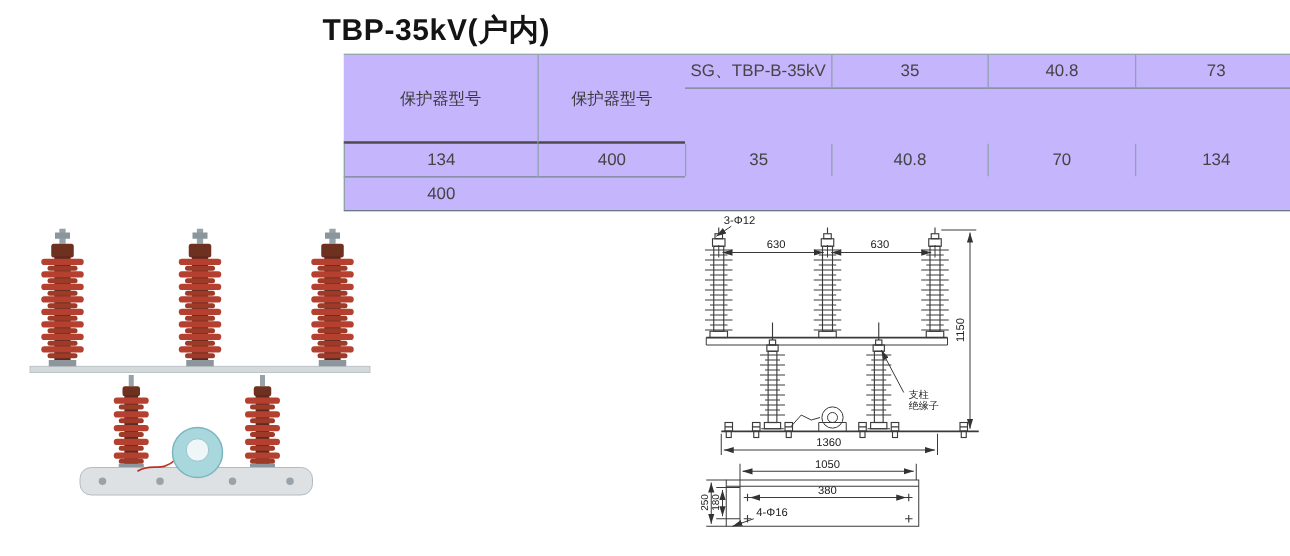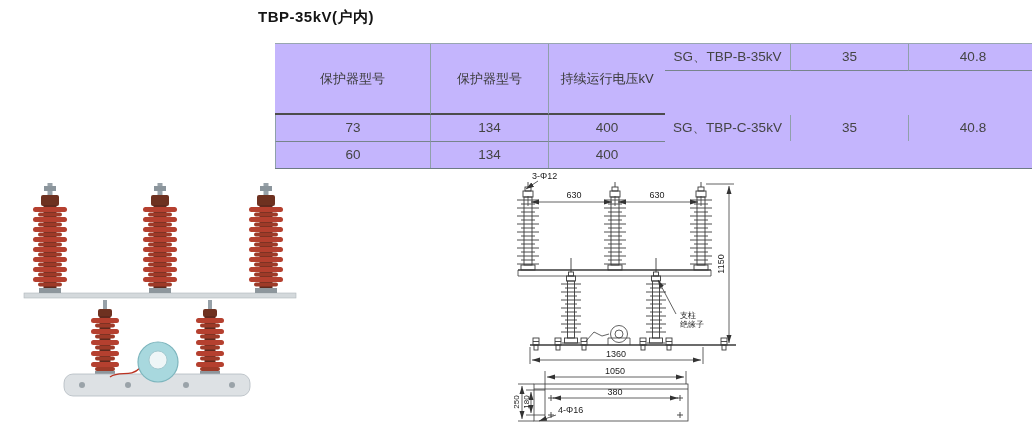--- a/index.html
+++ b/index.html
@@ -1,77 +1,72 @@
 <!DOCTYPE html>
 <html><head>
 <meta charset="utf-8">
 <style>
   html,body{margin:0;padding:0;}
   body{
     width:1032px;height:445px;position:relative;background:#ffffff;
     font-family:"Liberation Sans","DejaVu Sans",sans-serif;color:#2e2e2e;overflow:hidden;
   }
   .page-title{
-    position:absolute;left:258px;top:8px;font-size:15px;font-weight:bold;
+    position:absolute;left:258px;top:8px;font-size:24px;font-weight:bold;
     color:#141414;letter-spacing:.5px;
   }
   
   .spec-table{
     position:absolute;left:275px;top:43px;width:762px;background:#c4b5fd;
     display:grid;grid-template-columns:155px 118px 117px 125px 118px 129px;
     border-top:1px solid #98a6b0;border-right:6px solid #8b5cf6;
     border-bottom:1px solid #6d7b84;
   }
   .cell{
     display:flex;flex-direction:column;align-items:center;justify-content:center;
     font-size:13px;color:#3a3a3a;line-height:1.35;text-align:center;
   }
   .cell.h{height:69px;border-bottom:2px solid #4c4c4c;}
   .cell.d{height:26px;font-size:13.5px;color:#444;}
   .cell.r1{border-bottom:1px solid #77848c;}
   .cell.c1,.cell.c2,.cell.c3,.cell.c4,.cell.c5{border-left:1px solid #8fa0aa;}
   
   .photo-wrap{position:absolute;left:18px;top:172px;width:292px;height:268px;}
-  .drawing-wrap{position:absolute;left:496px;top:168px;width:266px;height:277px;}
+  .drawing-wrap{position:absolute;left:543px;top:168px;width:266px;height:277px;}
   .dim{stroke:#3a3a3a;stroke-width:0.8;fill:none;}
   .thin{stroke:#3a3a3a;stroke-width:0.8;fill:none;}
   .thick{stroke:#3a3a3a;stroke-width:1.4;fill:none;}
   .dtxt{font-family:"Liberation Sans","DejaVu Sans",sans-serif;font-size:9px;fill:#222;}
   .dtxt-s{font-family:"Liberation Sans","DejaVu Sans",sans-serif;font-size:8px;fill:#222;}
 </style>
 </head>
 <body>
 
 <div class="page-title">TBP-35kV(户内)</div>
 
 <div class="spec-table">
   <div class="cell h c0">
     <div>保护器型号</div>
     <div></div>
   </div>
   <div class="cell h c1">
     <div>保护器型号</div>
     <div></div>
   </div>
-  <div class="cell h c2">
-    <div>持续运行电压kV</div>
-    <div></div>
-  </div>
 
   <div class="cell d r1 c0">SG、TBP-B-35kV</div>
   <div class="cell d r1 c1">35</div>
   <div class="cell d r1 c2">40.8</div>
   <div class="cell d r1 c3">73</div>
   <div class="cell d r1 c4">134</div>
   <div class="cell d r1 c5">400</div>
 
-  <div class="cell d c0">SG、TBP-C-35kV</div>
   <div class="cell d c1">35</div>
   <div class="cell d c2">40.8</div>
-  <div class="cell d c3">60</div>
+  <div class="cell d c3">70</div>
   <div class="cell d c4">134</div>
   <div class="cell d c5">400</div>
 </div>
 
 <div class="photo-wrap">
 <svg width="292" height="268" viewBox="0 0 292 268" xmlns="http://www.w3.org/2000/svg">
   <defs>
     <g id="p-tall">
       <rect x="-2.5" y="0" width="5" height="12" fill="#97a1a8"></rect>
       <rect x="-6" y="3" width="12" height="5" fill="#8b959c"></rect>

